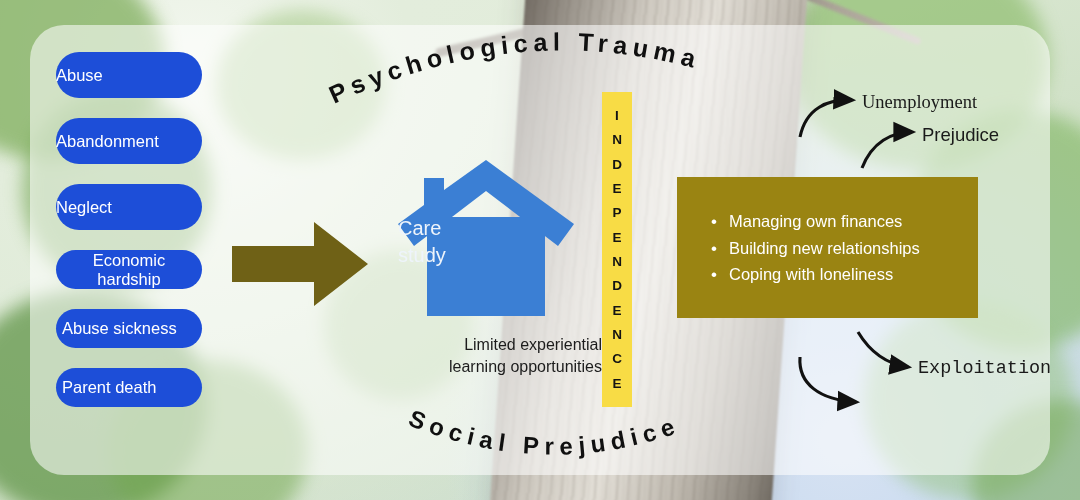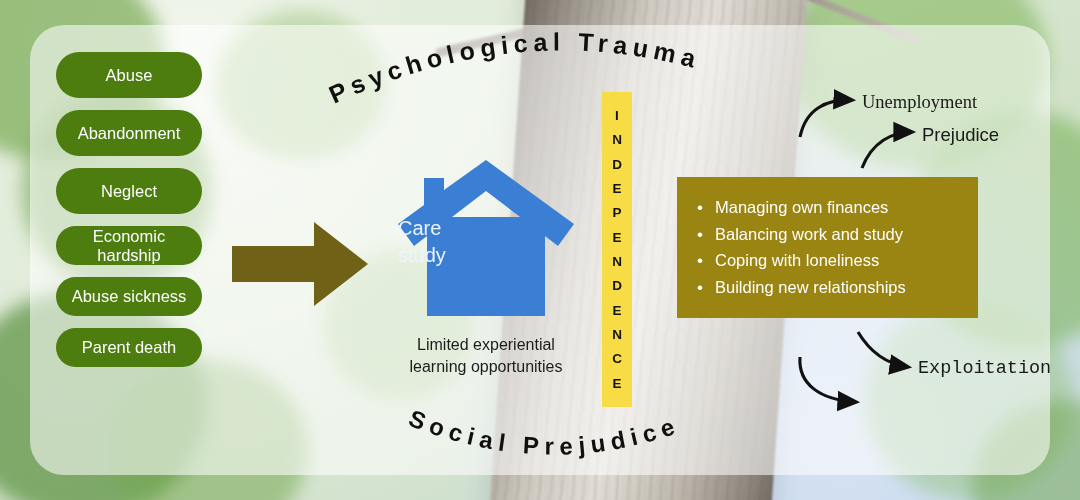--- a/index.html
+++ b/index.html
@@ -37,62 +37,62 @@
   .card{
     position:absolute;left:30px;top:25px;width:1020px;height:450px;
     background:rgba(255,255,255,.56);
     border-radius:34px;
   }
 
   
   .pills{position:absolute;left:56px;top:52px;width:146px;}
   .pill{
     width:146px;border-radius:26px;
-    background:#4d7c0f;color:#ffffff;
-    display:flex;align-items:center;justify-content:center;text-align:center;
+    background:#1d4ed8;color:#ffffff;
+    display:flex;align-items:center;justify-content:flex-start;text-align:center;
     font-size:16.5px;line-height:1.12;
-    margin-bottom:12px;
+    margin-bottom:20px;
     box-sizing:border-box;
   }
   .pill.one{height:46px;}
   .pill.two{height:39px;padding:4px 6px;}
 
   
   .big-arrow{position:absolute;left:232px;top:222px;width:136px;height:84px;}
 
   
   .house{position:absolute;left:398px;top:160px;width:176px;height:156px;}
   .house-label{
     position:absolute;left:398px;top:215px;width:176px;
     text-align:left;color:#eef4fb;font-size:20px;line-height:1.35;
     pointer-events:none;
   }
   .house-caption{
     position:absolute;left:370px;top:334px;width:232px;
-    text-align:center;color:#1c1c1c;font-size:16px;line-height:1.35;
+    text-align:right;color:#1c1c1c;font-size:16px;line-height:1.35;
   }
 
   
   .indep{
     position:absolute;left:602px;top:92px;width:30px;height:315px;
     background:#f8dc45;
     display:flex;flex-direction:column;align-items:center;justify-content:space-evenly;
     padding:6px 0;box-sizing:border-box;
   }
   .indep span{
     font-size:13.5px;font-weight:bold;color:#141414;line-height:1;display:block;
   }
 
   
   .bulletbox{
     position:absolute;left:677px;top:177px;width:301px;height:141px;
     background:#9a8412;color:#ffffff;
     box-sizing:border-box;padding:13px 14px 0 14px;
   }
-  .bulletbox ul{margin:4px;padding:0 0 0 20px;list-style:none;}
+  .bulletbox ul{margin:18px;padding:0 0 0 20px;list-style:none;}
   .bulletbox li{
     position:relative;font-size:16.5px;line-height:1.62;white-space:nowrap;
   }
   .bulletbox li:before{
     content:"\2022";position:absolute;left:-18px;top:0;font-size:17px;
   }
 
   
   .outcome{position:absolute;color:#1a1a1a;font-size:18.5px;white-space:nowrap;}
   #out-unemployment{left:862px;top:92px;font-family:Liberation Serif, serif;}
@@ -185,23 +185,22 @@
       <span>D</span>
       <span>E</span>
       <span>N</span>
       <span>C</span>
       <span>E</span>
     </div>
 
   <div class="bulletbox">
     <ul>
       <li>Managing own finances</li>
-      <li>Balancing work and study</li>
+      <li>Building new relationships</li>
       <li>Coping with loneliness</li>
-      <li>Building new relationships</li>
     </ul>
   </div>
 
   <svg class="arrows" viewBox="0 0 1080 500">
     <defs>
       <marker id="ah" viewBox="0 0 12 12" refX="9" refY="6" markerWidth="8" markerHeight="8" orient="auto-start-reverse">
         <path d="M 0 1 L 11 6 L 0 11 z" fill="#111111"></path>
       </marker>
     </defs>
     <path d="M 800 137 C 806 108 828 99 852 100" fill="none" stroke="#111111" stroke-width="3.1" marker-end="url(#ah)"></path>

